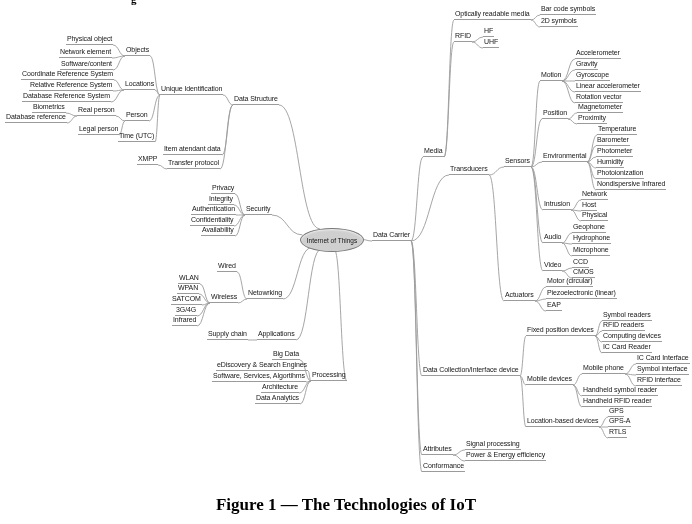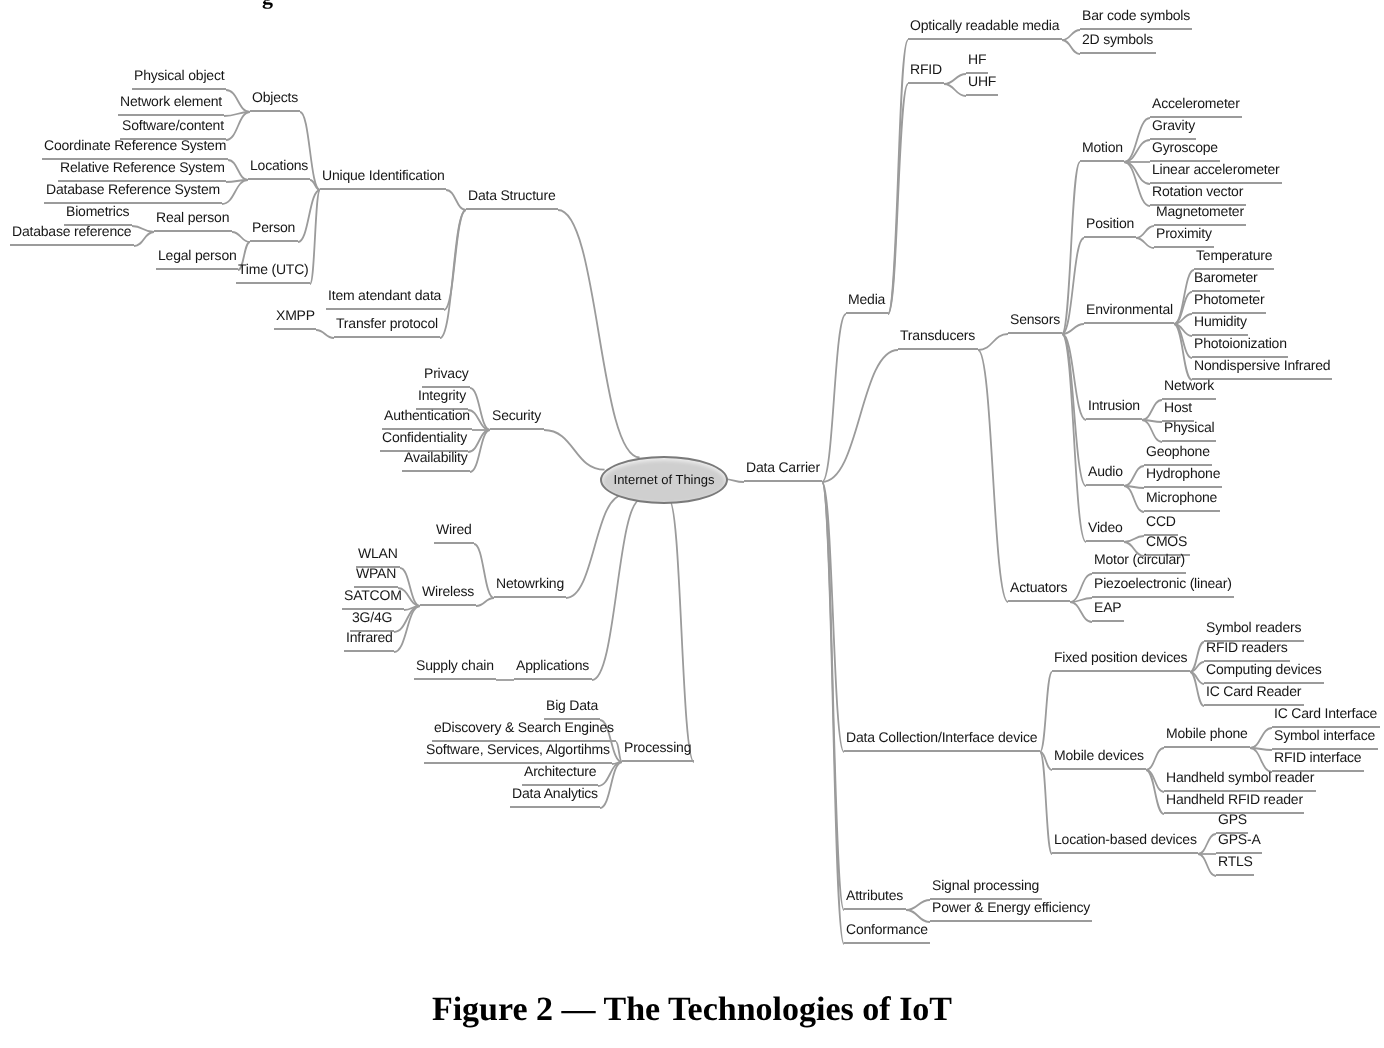--- a/index.html
+++ b/index.html
@@ -127,21 +127,21 @@
       <path d="M 599 427 C 603.5 427, 603.5 438, 608 438" fill="none" stroke="#9b9b9b" stroke-width="0.9"></path>
       <path d="M 453 455 C 459 455, 459 450, 465 450" fill="none" stroke="#9b9b9b" stroke-width="0.9"></path>
       <path d="M 453 455 C 459 455, 459 461, 465 461" fill="none" stroke="#9b9b9b" stroke-width="0.9"></path>
     </svg>
   <div id="crop-fragment">
     <span>g</span>
   </div>
   <div id="root-node" style="left: 300px; top: 228px; width: 62px; height: 22px; background: rgb(207, 207, 207); border-color: rgb(122, 122, 122);">
     <span>Internet of Things</span>
   </div>
-  <div id="caption">Figure 2 — The Technologies of IoT</div>
+  <div id="caption">Figure 1 — The Technologies of IoT</div>
 <div class="node" style="left: 233px; top: 95px;">Data Structure</div>
     <div class="node" style="left: 160px; top: 85px;">Unique Identification</div>
     <div class="node" style="left: 125px; top: 46px;">Objects</div>
     <div class="node" style="left: 66px; top: 35px;">Physical object</div>
     <div class="node" style="left: 59px; top: 48px;">Network element</div>
     <div class="node" style="left: 60px; top: 60px;">Software/content</div>
     <div class="node" style="left: 124px; top: 80px;">Locations</div>
     <div class="node" style="left: 21px; top: 70px;">Coordinate Reference System</div>
     <div class="node" style="left: 29px; top: 81px;">Relative Reference System</div>
     <div class="node" style="left: 22px; top: 92px;">Database Reference System</div>

